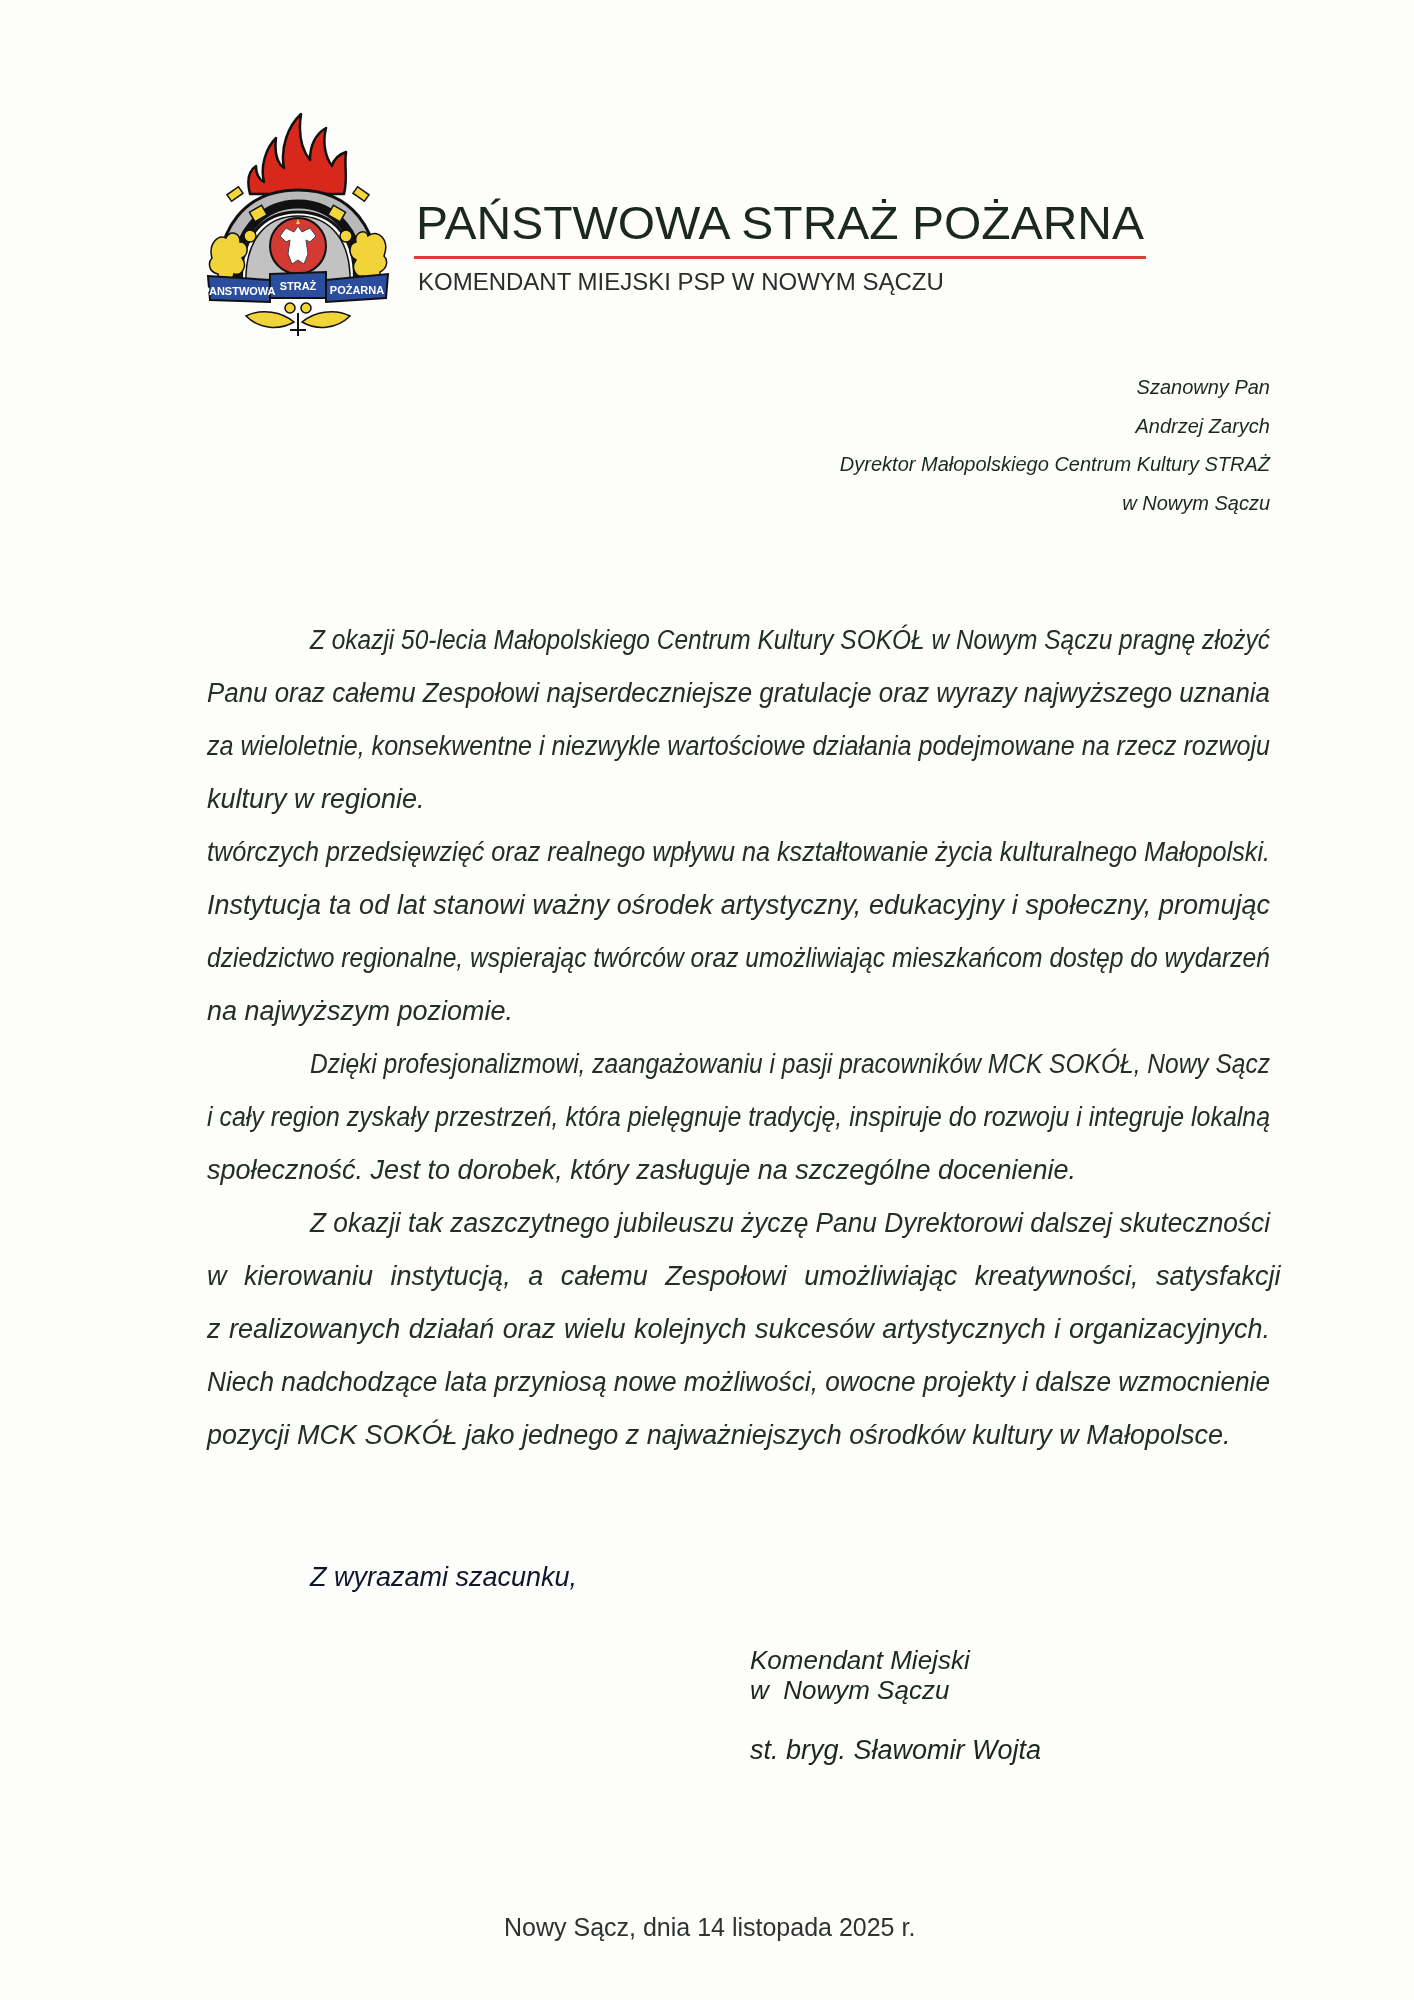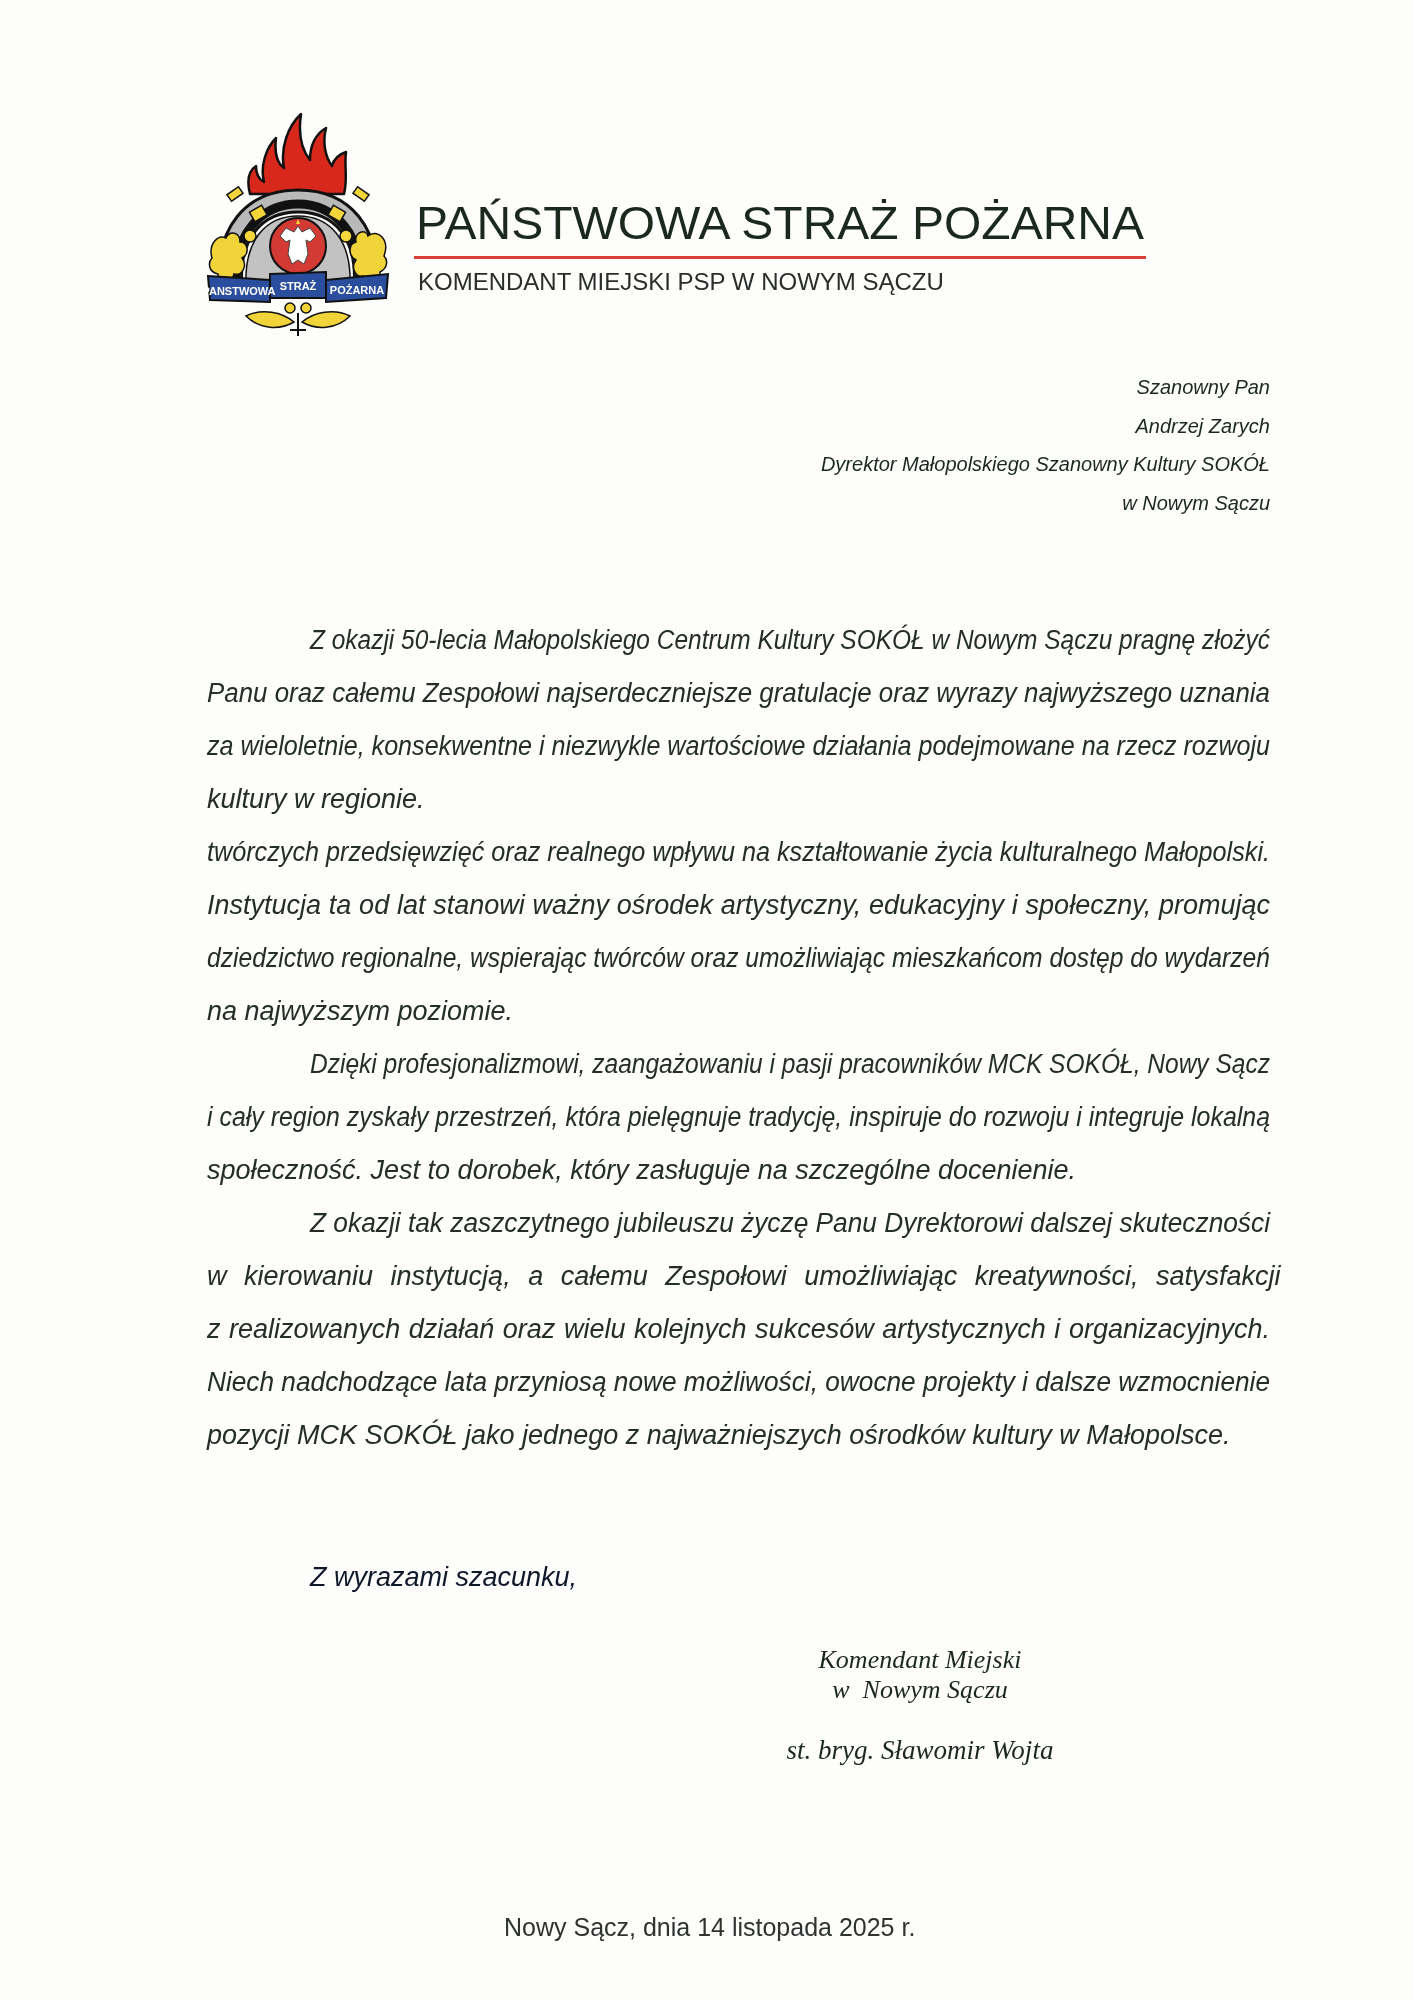--- a/index.html
+++ b/index.html
@@ -33,21 +33,21 @@
     height: 53px; line-height: 53px; font-size: 27px; font-style: italic;
     color: #242e26; white-space: nowrap; position: relative;
   }
   .line .txt { display: inline-block; transform-origin: 0 50%; }
   .line.indent .txt { margin-left: 103px; }
   
   #closing {
     left: 310px; top: 1562px; font-size: 27px; font-style: italic; line-height: 30px; color: #0f172a; white-space: nowrap;
   }
   
-  #signature { left: 720px; top: 1645px; width: 400px; text-align: center; font-family: Liberation Serif, serif; }
+  #signature { left: 750px; top: 1645px; width: 400px; text-align: left; }
   #signature .sig-line {
     font-size: 26px; font-style: italic; line-height: 30px; color: #1b281d; white-space: nowrap;
   }
   #signature .sig-name { margin-top: 30px; font-size: 27px; }
   
   #date {
     left: 504px; top: 1913px; font-size: 25px; line-height: 28px; color: #2f3330; white-space: nowrap;
   }
 </style>
 </head>
@@ -100,21 +100,21 @@
   </svg>
 </div>
 
 <div id="title" class="abs" style="display: inline-block; width: auto; transform-origin: 0px 50%; transform: scaleX(1.0434);">PAŃSTWOWA STRAŻ POŻARNA</div>
 <div id="rule" class="abs"></div>
 <div id="subtitle" class="abs">KOMENDANT MIEJSKI PSP W NOWYM SĄCZU</div>
 
 <div id="addressee" class="abs">
   <div>Szanowny Pan</div>
   <div>Andrzej Zarych</div>
-  <div>Dyrektor Małopolskiego Szanowny Kultury SOKÓŁ</div>
+  <div>Dyrektor Małopolskiego Centrum Kultury STRAŻ</div>
   <div>w Nowym Sączu</div>
 </div>
 
 <div id="body" class="abs">
     <div class="line indent justify"><span class="txt" style="transform: scaleX(0.906155);">Z okazji 50-lecia Małopolskiego Centrum Kultury SOKÓŁ w Nowym Sączu pragnę złożyć</span></div>
     <div class="line justify"><span class="txt" style="transform: scaleX(0.958467);">Panu oraz całemu Zespołowi najserdeczniejsze gratulacje oraz wyrazy najwyższego uznania</span></div>
     <div class="line justify"><span class="txt" style="transform: scaleX(0.929526);">za wieloletnie, konsekwentne i niezwykle wartościowe działania podejmowane na rzecz rozwoju</span></div>
     <div class="line last"><span class="txt">kultury w regionie.</span></div>
     <div class="line justify"><span class="txt" style="transform: scaleX(0.933249);">twórczych przedsięwzięć oraz realnego wpływu na kształtowanie życia kulturalnego Małopolski.</span></div>
     <div class="line justify"><span class="txt" style="word-spacing: 0.274148px; text-align: right;">Instytucja ta od lat stanowi ważny ośrodek artystyczny, edukacyjny i społeczny, promując</span></div>

